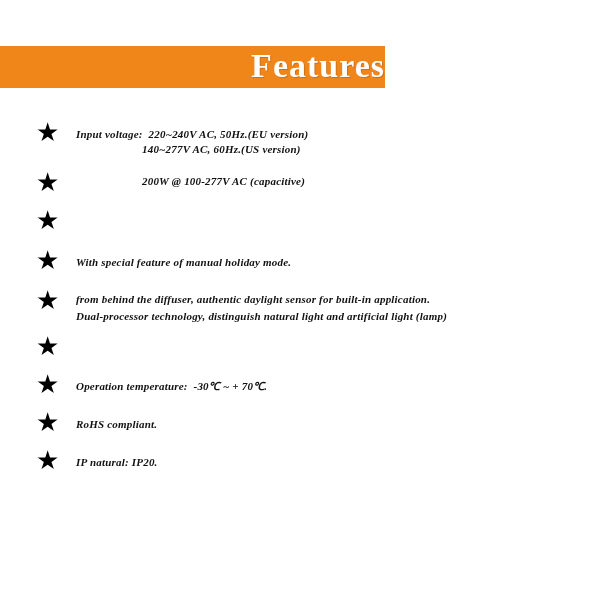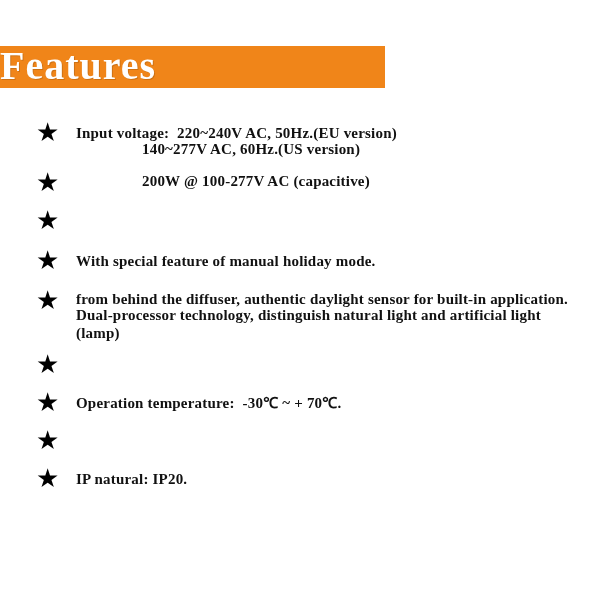--- a/index.html
+++ b/index.html
@@ -30,22 +30,22 @@
   .header-title {
     position: absolute;
     left: 0;
     top: 46px;
     width: 385px;
     height: 42px;
     line-height: 40px;
     color: #ffffff;
     font-family: "Liberation Serif", serif;
     font-weight: bold;
-    font-size: 40px;
-    text-align: left;
+    font-size: 34px;
+    text-align: right;
     letter-spacing: 1px;
     text-shadow: 1px 1px 0 rgba(0,0,0,0.15);
   }
   .features {
     position: absolute;
     left: 0;
     top: 120px;
     width: 600px;
   }
   .feature-row {
@@ -68,25 +68,26 @@
     line-height: 22px;
   }
   .text-cell {
     flex: 1 1 auto;
     padding-right: 12px;
     padding-top: 4px;
   }
   .ftext {
     font-family: "Liberation Serif", serif;
     font-weight: bold;
-    font-size: 15px;
+    font-size: 11px;
     color: #111111;
     line-height: 14px;
     letter-spacing: 0.2px;
     white-space: pre-wrap;
+    font-style: italic;
   }
   .ftext.indent2 {
     display: block;
     padding-left: 66px;
   }
   .r1 { margin-bottom: 14px; }
   .r2 { margin-bottom: 14px; }
   .r3 { margin-bottom: 16px; }
   .r4 { margin-bottom: 16px; }
   .r5 { margin-bottom: 10px; }
@@ -161,20 +162,23 @@
       </div>
       <div class="text-cell">
         <span class="ftext">Operation temperature:  -30℃ ~ + 70℃.</span>
       </div>
     </div>
 
     <div class="feature-row r8">
       <div class="star-cell">
         <span class="star">★</span>
       </div>
+      <div class="text-cell">
+        <span class="ftext">RoHS compliant.</span>
+      </div>
     </div>
 
     <div class="feature-row r9">
       <div class="star-cell">
         <span class="star">★</span>
       </div>
       <div class="text-cell">
         <span class="ftext">IP natural: IP20.</span>
       </div>
     </div>

